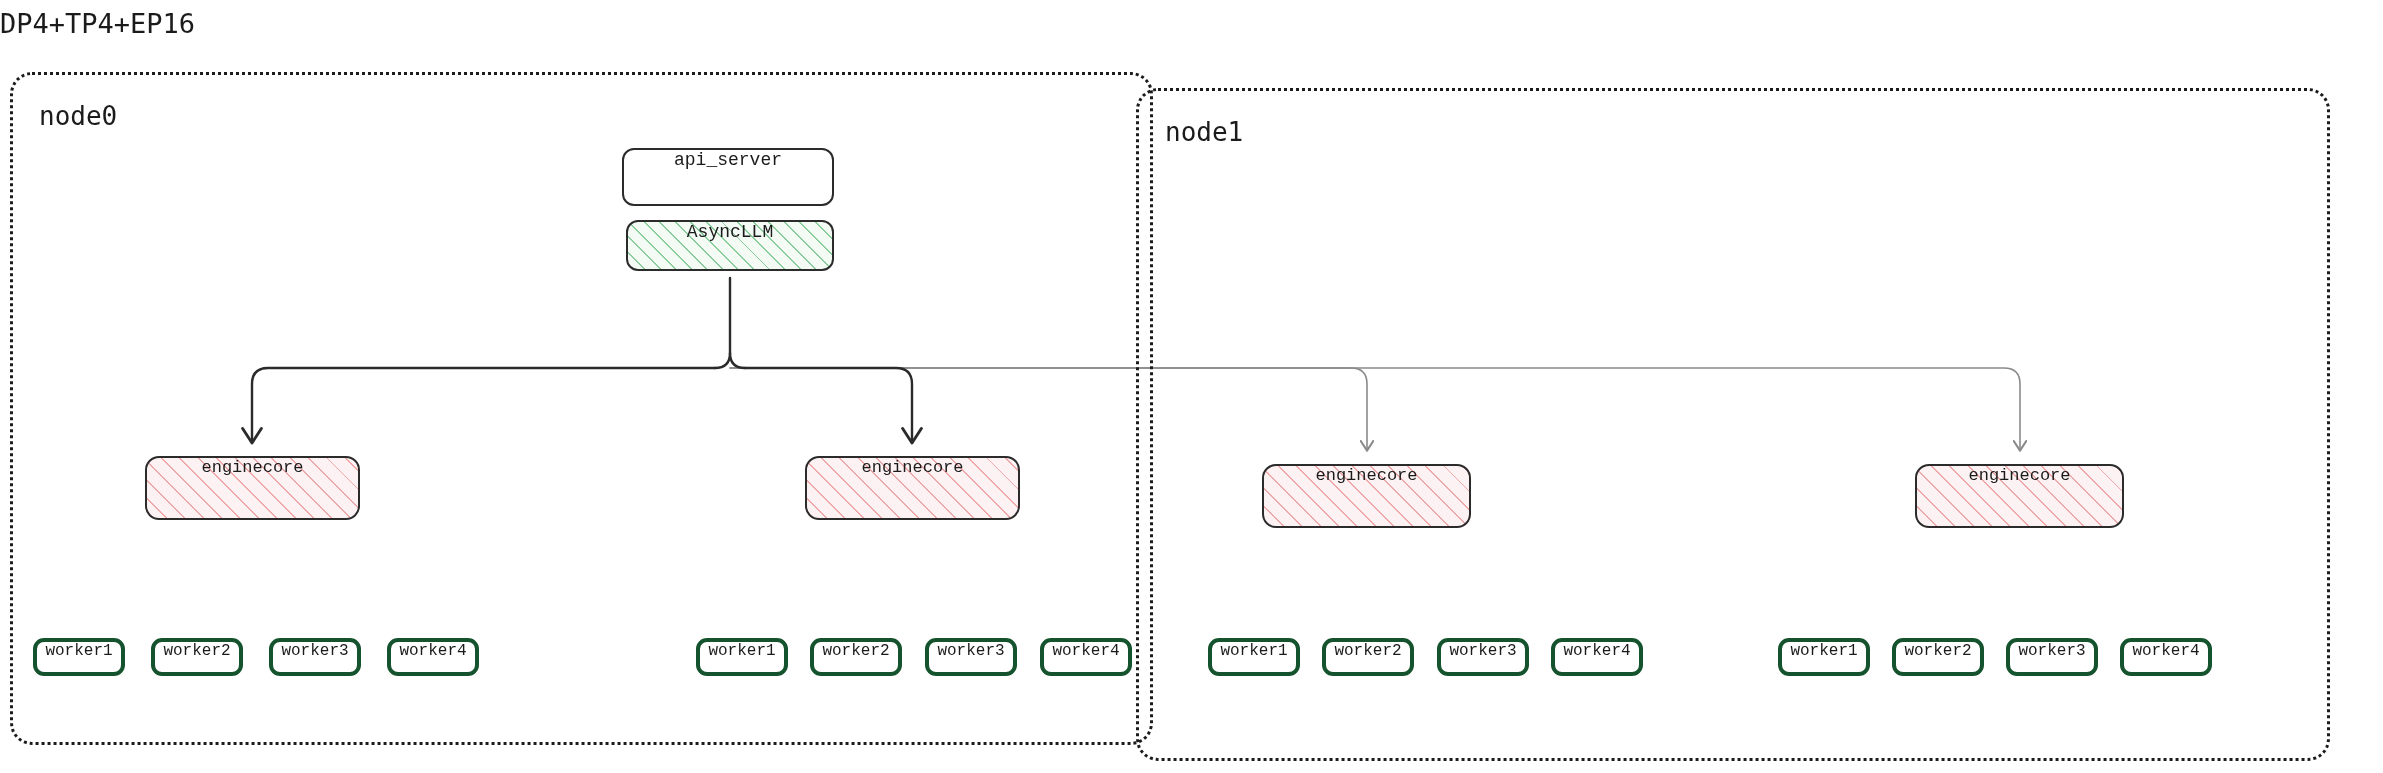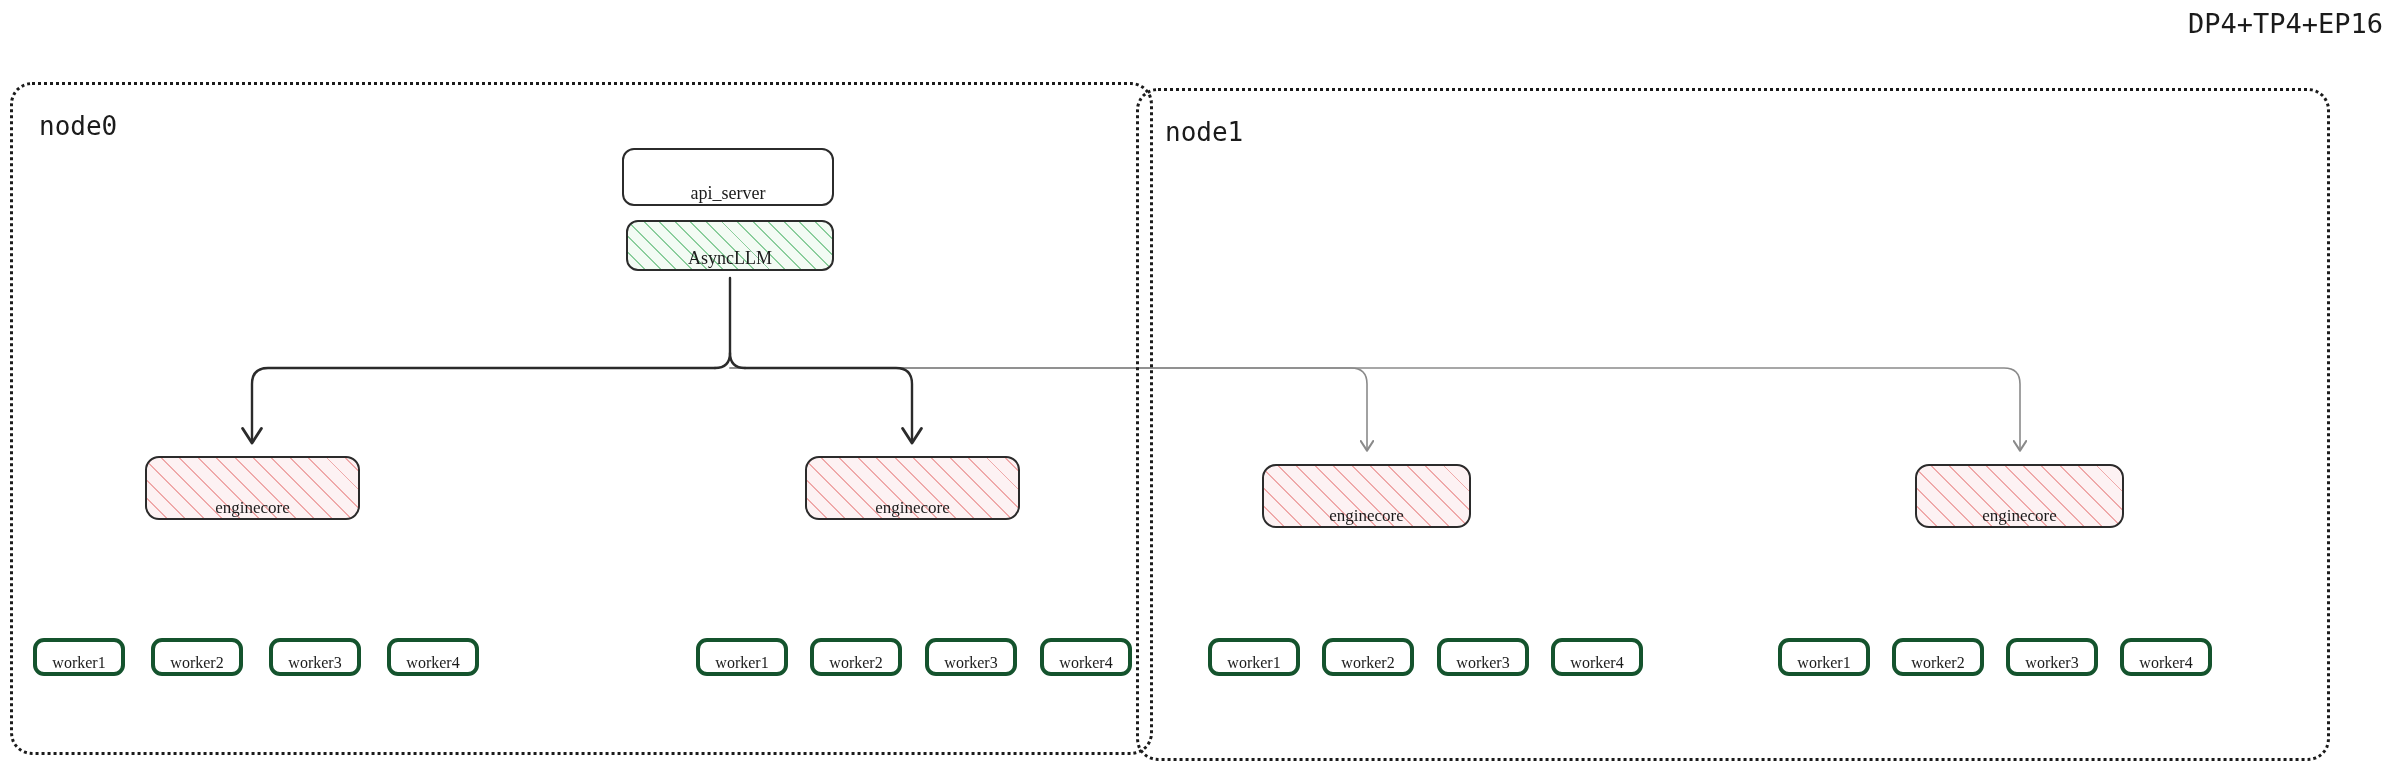--- a/index.html
+++ b/index.html
@@ -18,21 +18,21 @@
     background: #ffffff;
     overflow: hidden;
   }
 
   
   #diagram-title {
     position: absolute;
     left: 0;
     top: 8px;
     width: 2383px;
-    text-align: right;
+    text-align: left;
     font-family: "DejaVu Sans Mono", monospace;
     font-size: 27px;
     color: #1b1b1b;
     letter-spacing: 0px;
     white-space: pre;
   }
 
   
   .node-group {
     position: absolute;
@@ -50,23 +50,23 @@
     color: #1b1b1b;
     white-space: pre;
   }
 
   
   .box {
     position: absolute;
     box-sizing: border-box;
     border: 2px solid #2b2b2b;
     display: flex;
-    align-items: flex-end;
+    align-items: flex-start;
     justify-content: center;
-    font-family: Liberation Serif, serif;
+    font-family: Liberation Mono, monospace;
     color: #1b1b1b;
     background: #ffffff;
     white-space: pre;
   }
 
   .box-api {
     border-radius: 12px;
     font-size: 18px;
     background: #ffffff;
   }
@@ -141,21 +141,21 @@
       <path d="M730,353 Q730,368 715,368"></path>
     </g>
     <g fill="none" stroke="#2b2b2b" stroke-width="2.4" stroke-linecap="round">
       <path d="M715,368 L268,368 Q252,368 252,384 L252,442" marker-end="url(#arrow-dark)"></path>
     </g>
     <g fill="none" stroke="#2b2b2b" stroke-width="2.4" stroke-linecap="round">
       <path d="M745,368 L896,368 Q912,368 912,384 L912,442" marker-end="url(#arrow-dark)"></path>
     </g>
   </svg>
 
-  <div class="node-group" style="left:10px; top:82px; width:1143px; height:673px;text-decoration:underline;">
+  <div class="node-group" style="left:10px; top:72px; width:1143px; height:673px;text-decoration:underline;">
     <div class="node-label">node0</div>
   </div>
 
   <div class="box box-api" style="left:622px; top:148px; width:212px; height:58px;">
     <span>api_server</span>
   </div>
 
   <div class="box box-async" style="left:626px; top:220px; width:208px; height:51px;">
     <span>AsyncLLM</span>
   </div>

